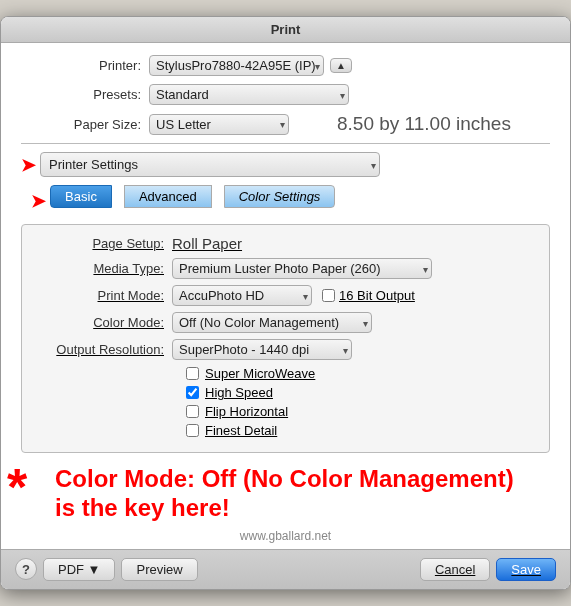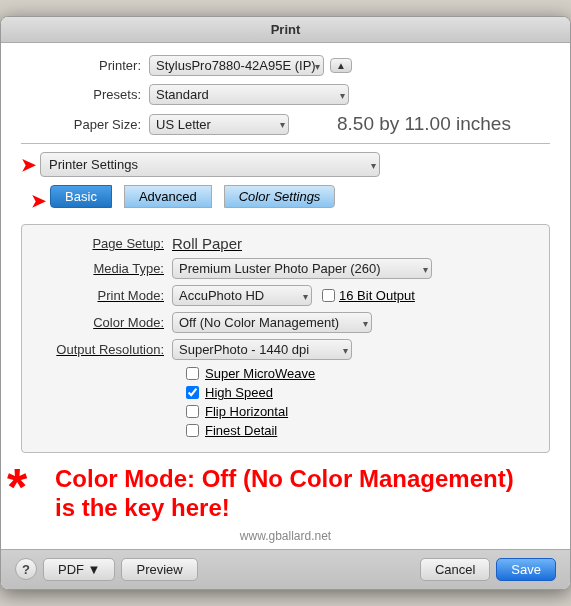--- a/index.html
+++ b/index.html
@@ -190,20 +190,21 @@
       justify-content: space-between;
     }
     .footer-left {
       display: flex;
       align-items: center;
       gap: 6px;
     }
     .footer-right {
       display: flex;
       gap: 6px;
+      text-decoration: underline;
     }
     .footer-btn {
       background: linear-gradient(to bottom, #f5f5f5, #d8d8d8);
       border: 1px solid #aaa;
       border-radius: 5px;
       padding: 3px 14px;
       font-size: 13px;
       cursor: pointer;
       color: #222;
     }

